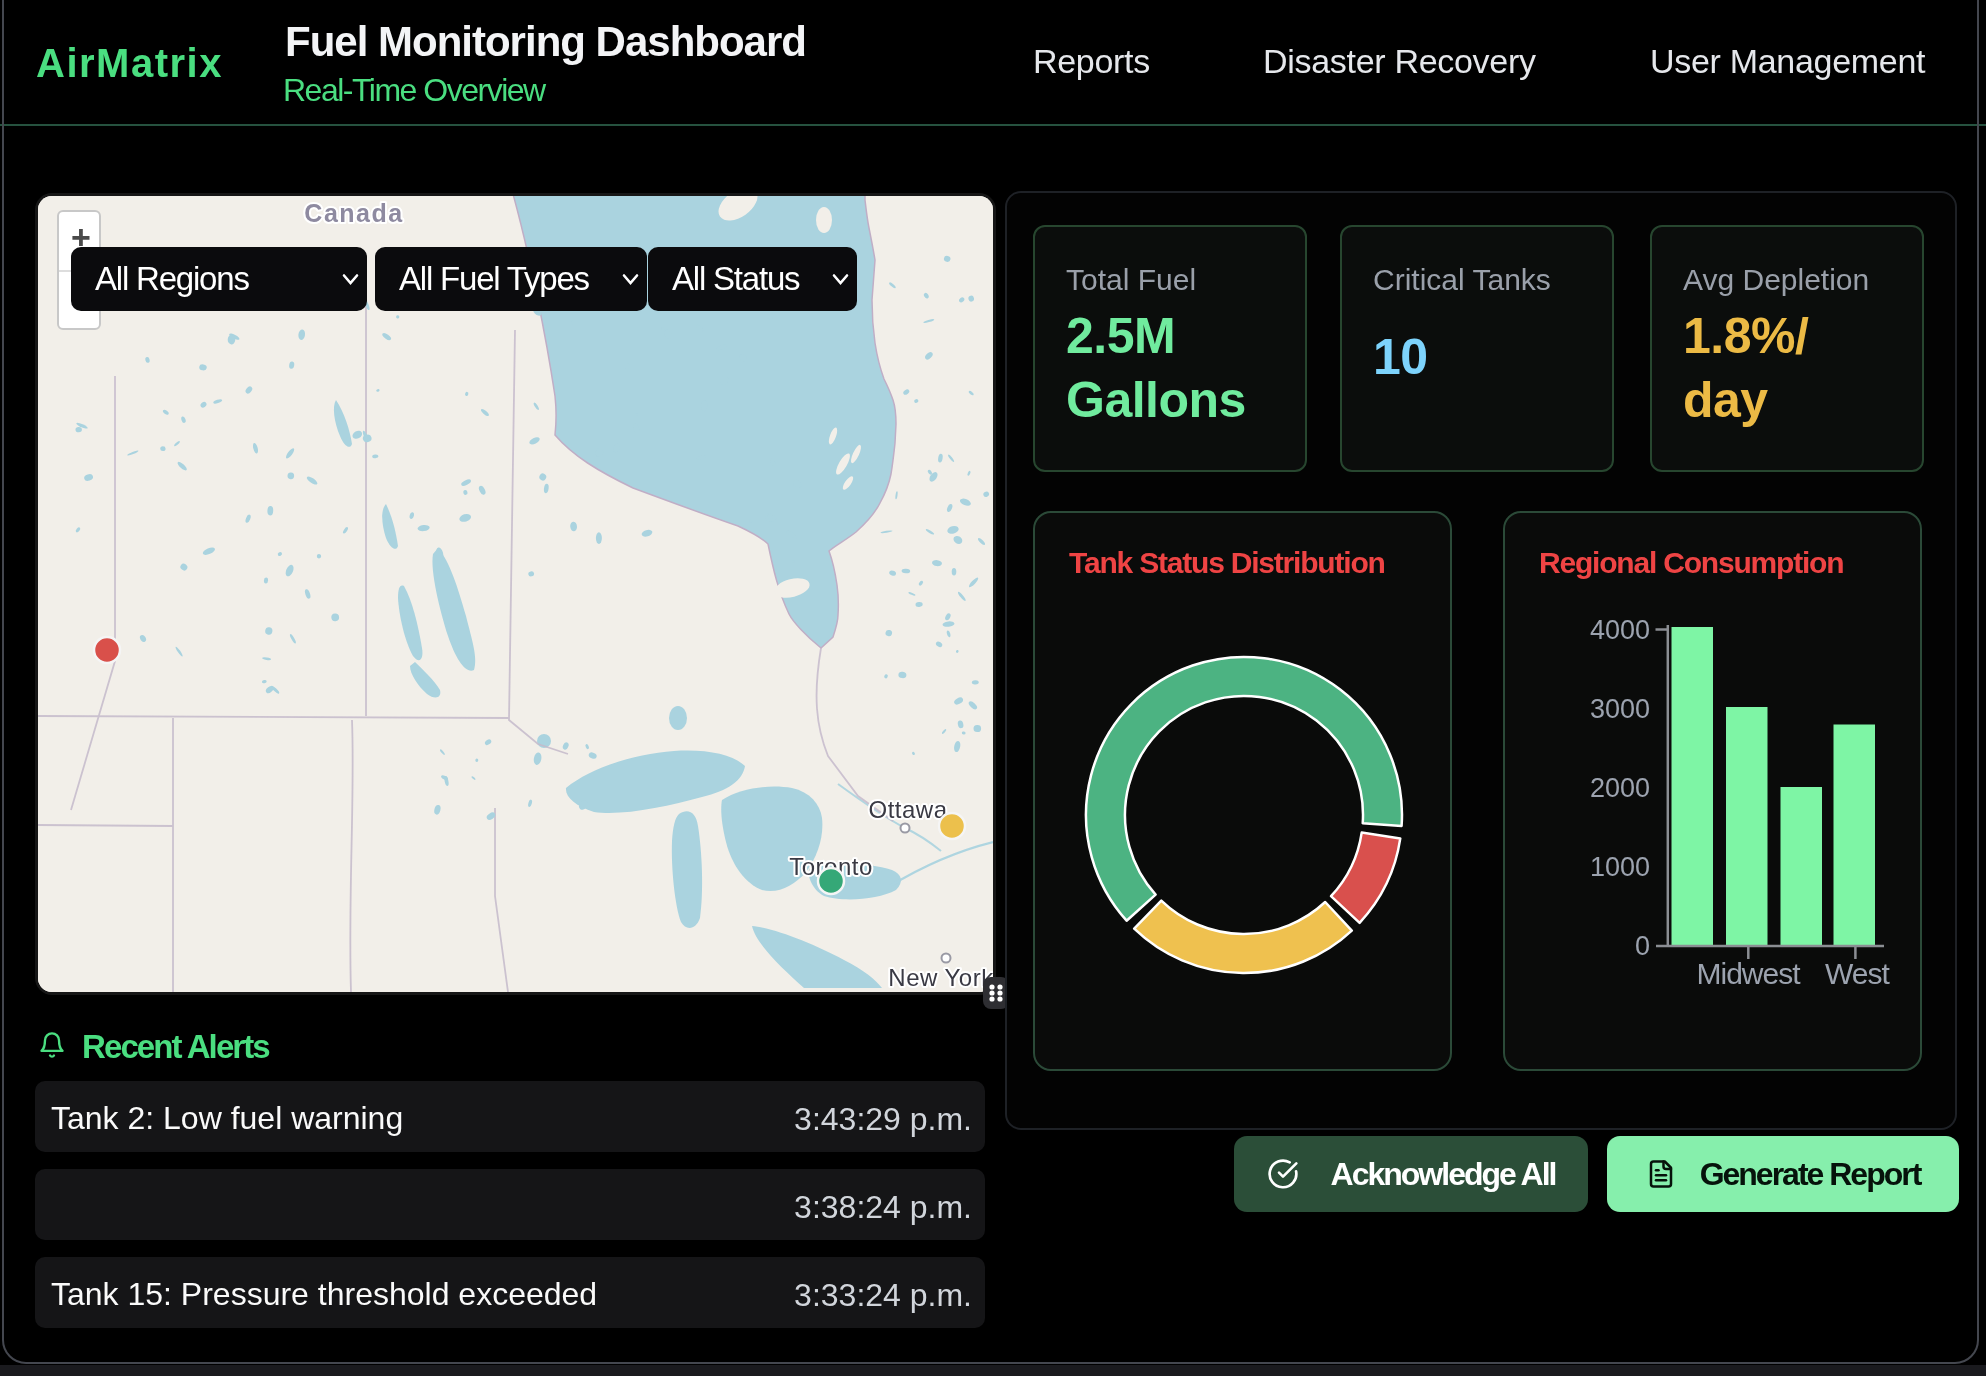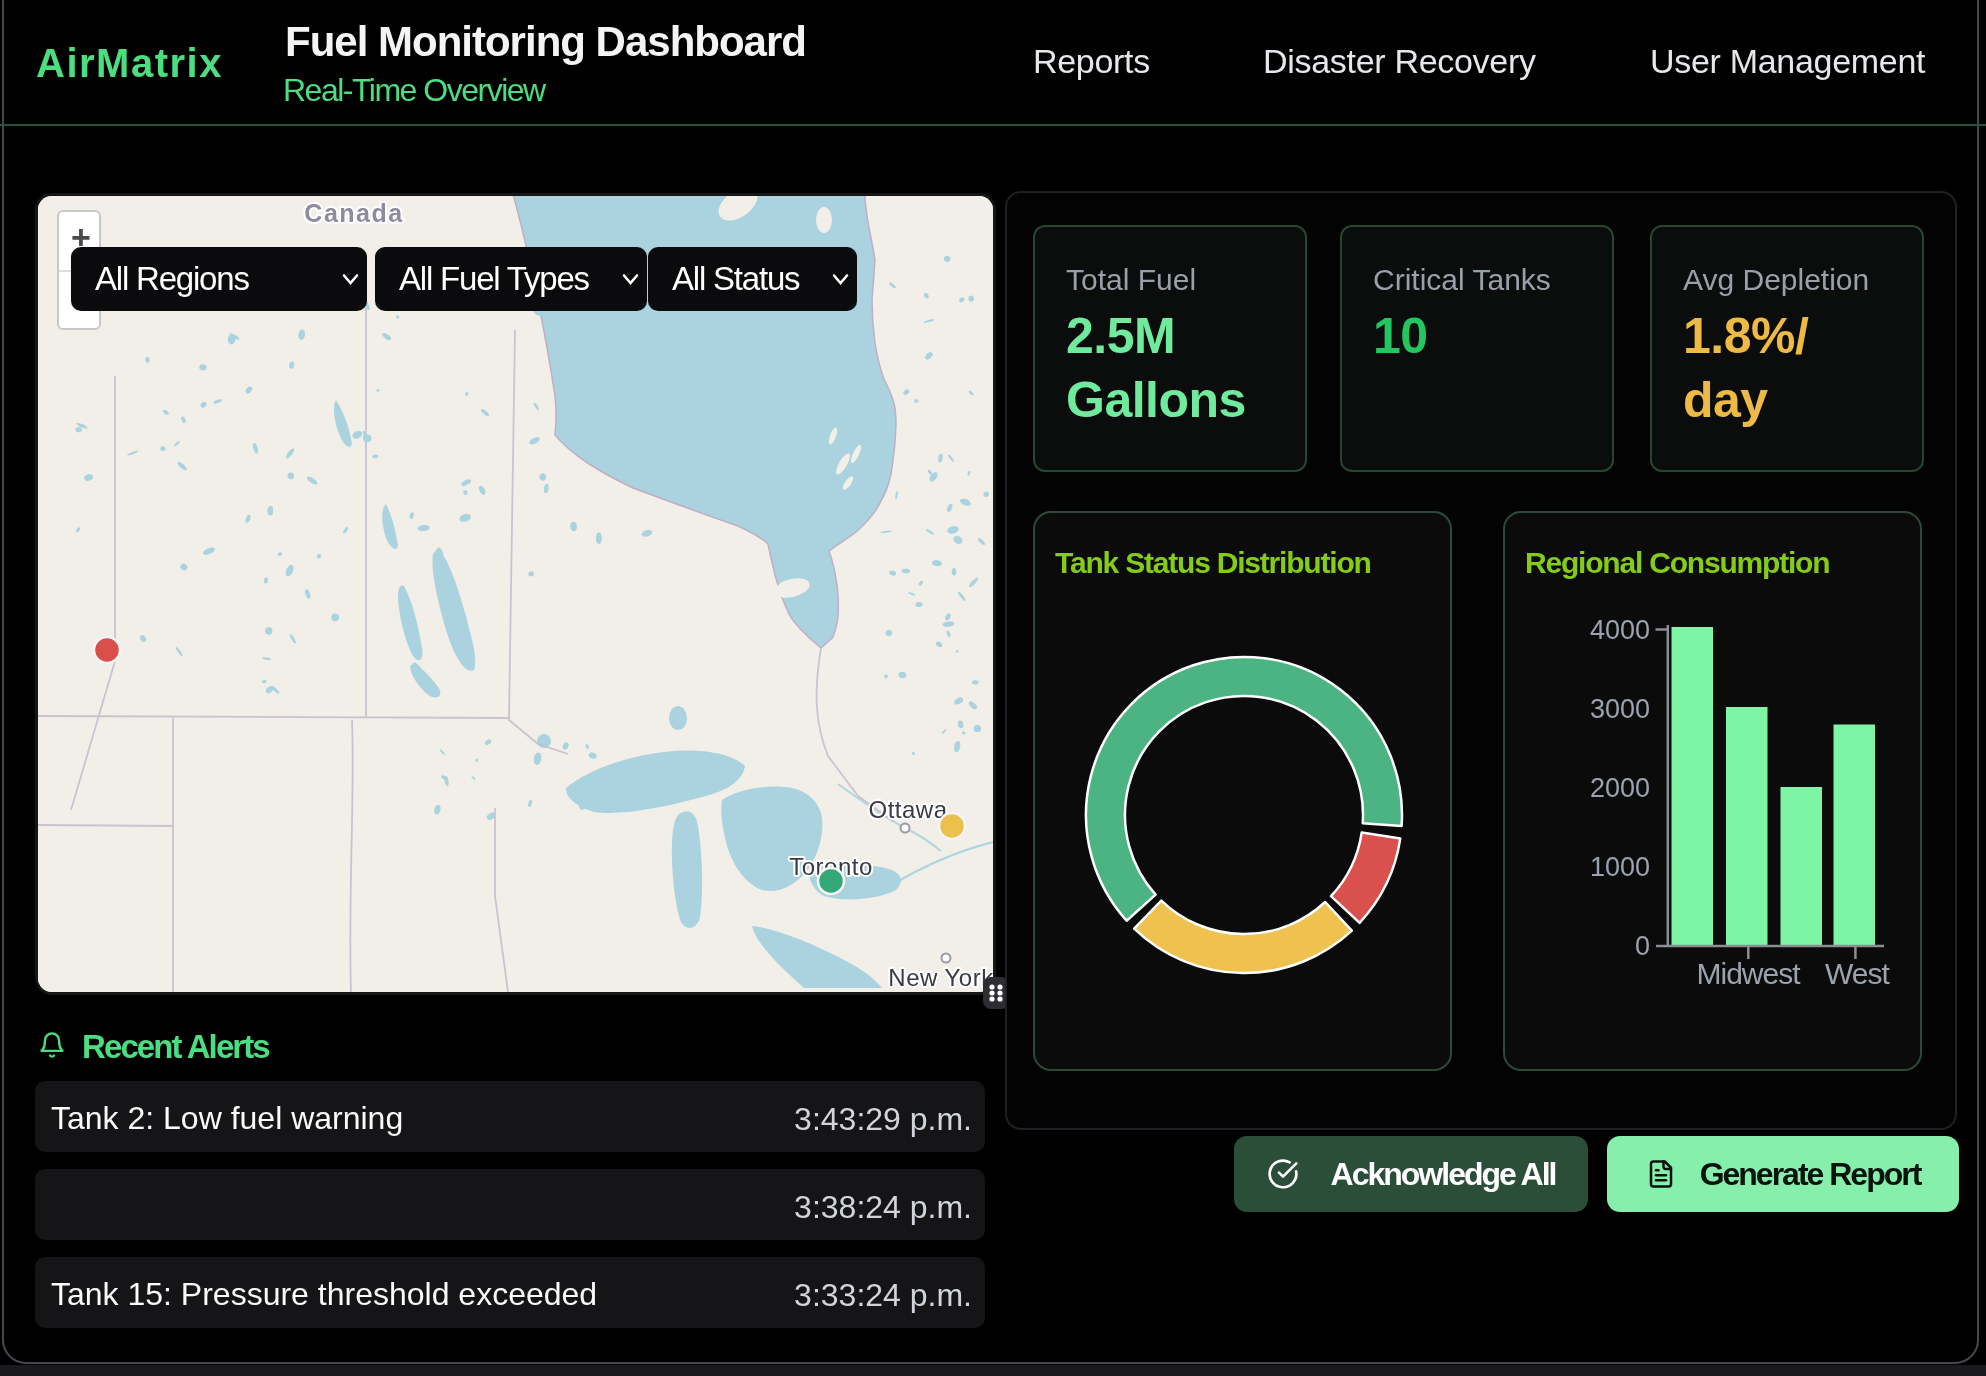--- a/index.html
+++ b/index.html
@@ -26,22 +26,22 @@
   .zsym { position:absolute; width:44px; text-align:center; color:#4a4a4a; font-size:34px; font-weight:600; }
   
   .rpanel { left:1005px; top:191px; width:952px; height:939px; border:2px solid #1e2126;
     border-radius:16px; background:#030303; overflow:hidden; }
   .stat { position:absolute; top:32px; width:274px; height:247px; background:#0b0d0c;
     border:2px solid #27462f; border-radius:12px; }
   .stat .t { position:absolute; left:31px; top:38px; font-size:30px; line-height:30px; color:#9aa0aa; }
   .stat .v { position:absolute; left:31px; top:77px; font-size:50px; font-weight:bold; line-height:64px; letter-spacing:-0.5px; }
   .chartcard { position:absolute; top:318px; width:419px; height:560px; background:#0a0b0a;
     border:2px solid #2b4a38; border-radius:18px; }
-  .chartcard .t { position:absolute; left:20px; top:34px; font-size:30px; line-height:31px;
-    font-weight:bold; color:#84cc16; letter-spacing:-1.2px; }
+  .chartcard .t { position:absolute; left:34px; top:34px; font-size:30px; line-height:31px;
+    font-weight:bold; color:#ef4444; letter-spacing:-1.2px; }
   
   .ra-title { left:82px; top:1030px; font-size:33px; line-height:33px; font-weight:bold; color:#4ade80; letter-spacing:-1.9px; }
   .alert-row { position:absolute; left:35px; width:950px; height:71px; background:#151517;
     border-radius:10px; color:#fafafa; font-size:32px; }
   .alert-row .msg { position:absolute; left:16px; top:21px; line-height:32px; }
   .alert-row .ts { position:absolute; right:13px; top:22px; line-height:32px; font-size:32px; color:#d1d5db; }
   .btn { position:absolute; top:1136px; height:76px; border-radius:13px; font-size:32px;
     letter-spacing:-2px; font-weight:bold; display:flex; align-items:center; justify-content:center;text-align:center; }
   
   .botstrip { left:0; top:1365px; width:1986px; height:11px; background:#1a1a1e; }
@@ -337,21 +337,21 @@
   </svg>
 </div>
 
 <div class="abs rpanel">
   <div class="stat" style="left:26px;">
     <div class="t">Total Fuel</div>
     <div class="v" style="color:#70eb9e;">2.5M<br>Gallons</div>
   </div>
   <div class="stat" style="left:333px;">
     <div class="t">Critical Tanks</div>
-    <div class="v" style="color:#22c55e;">10</div>
+    <div class="v" style="color:#7dd3fc;margin-top:21px;">10</div>
   </div>
   <div class="stat" style="left:643px;">
     <div class="t">Avg Depletion</div>
     <div class="v" style="color:#ecba45;">1.8%/<br>day</div>
   </div>
   <div class="chartcard" style="left:26px;">
     <div class="t">Tank Status Distribution</div>
     <svg width="320" height="320" viewBox="0 0 320 320" style="position:absolute; left:49px; top:142px;">
       <g stroke="#fff" stroke-width="2.5" stroke-linejoin="round">
         <path d="M42.6,265.7 A158,158 0 1 1 317.6,171.0 L278.7,168.3 A119,119 0 1 0 71.6,239.6 Z" fill="#4cb382"></path>

